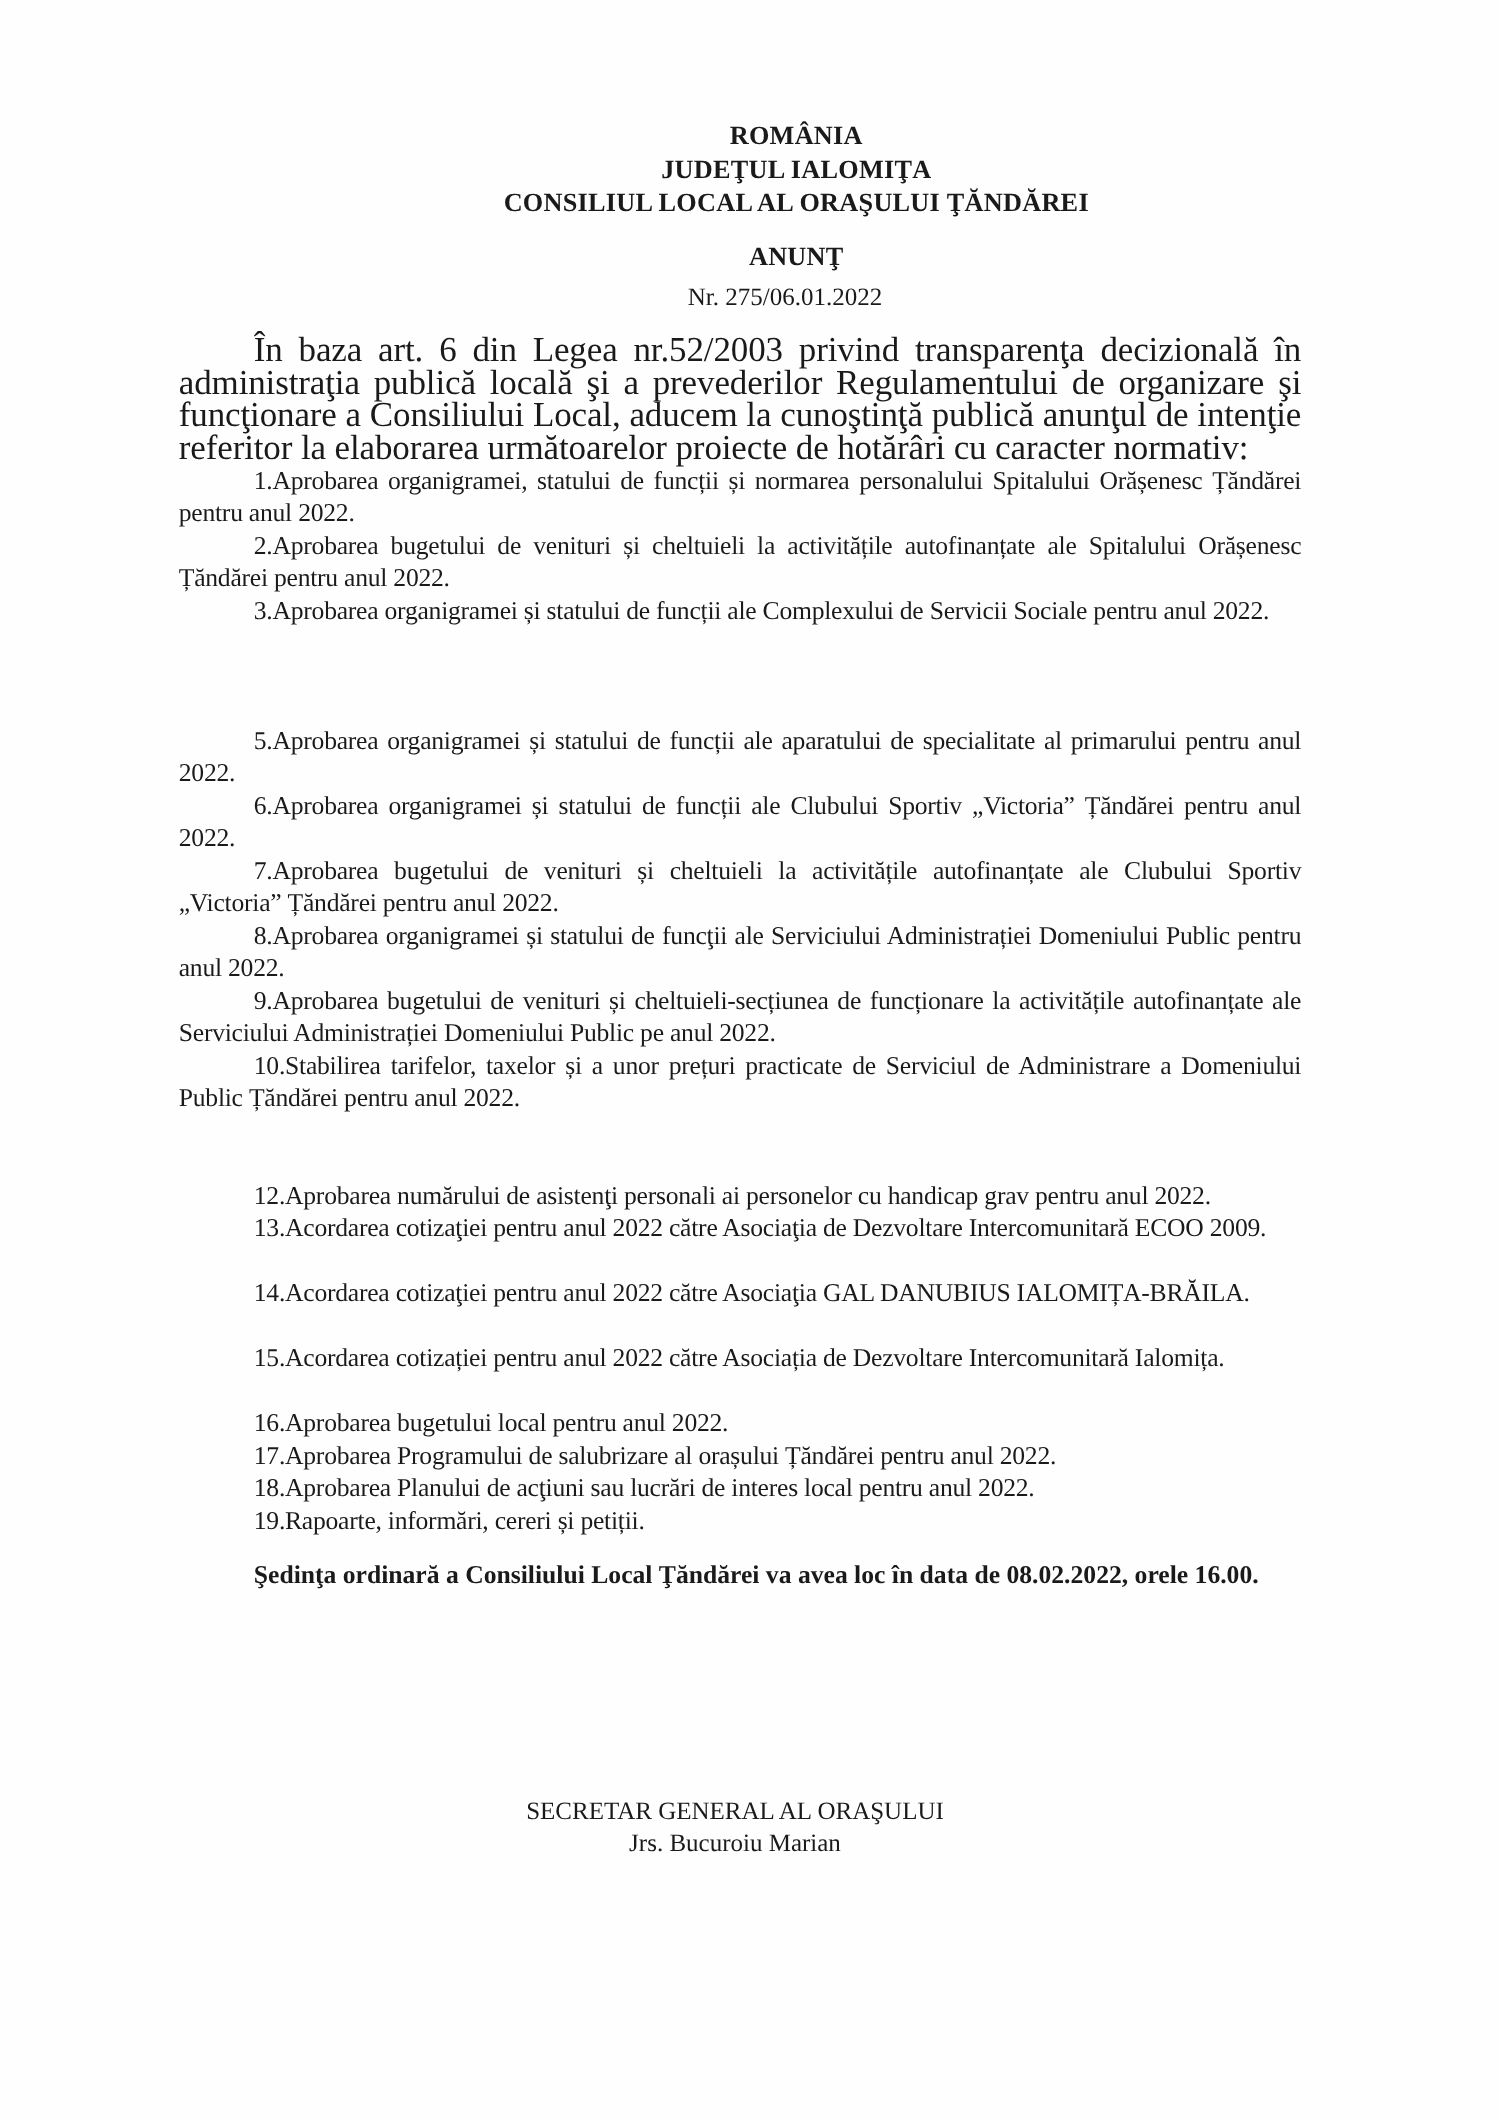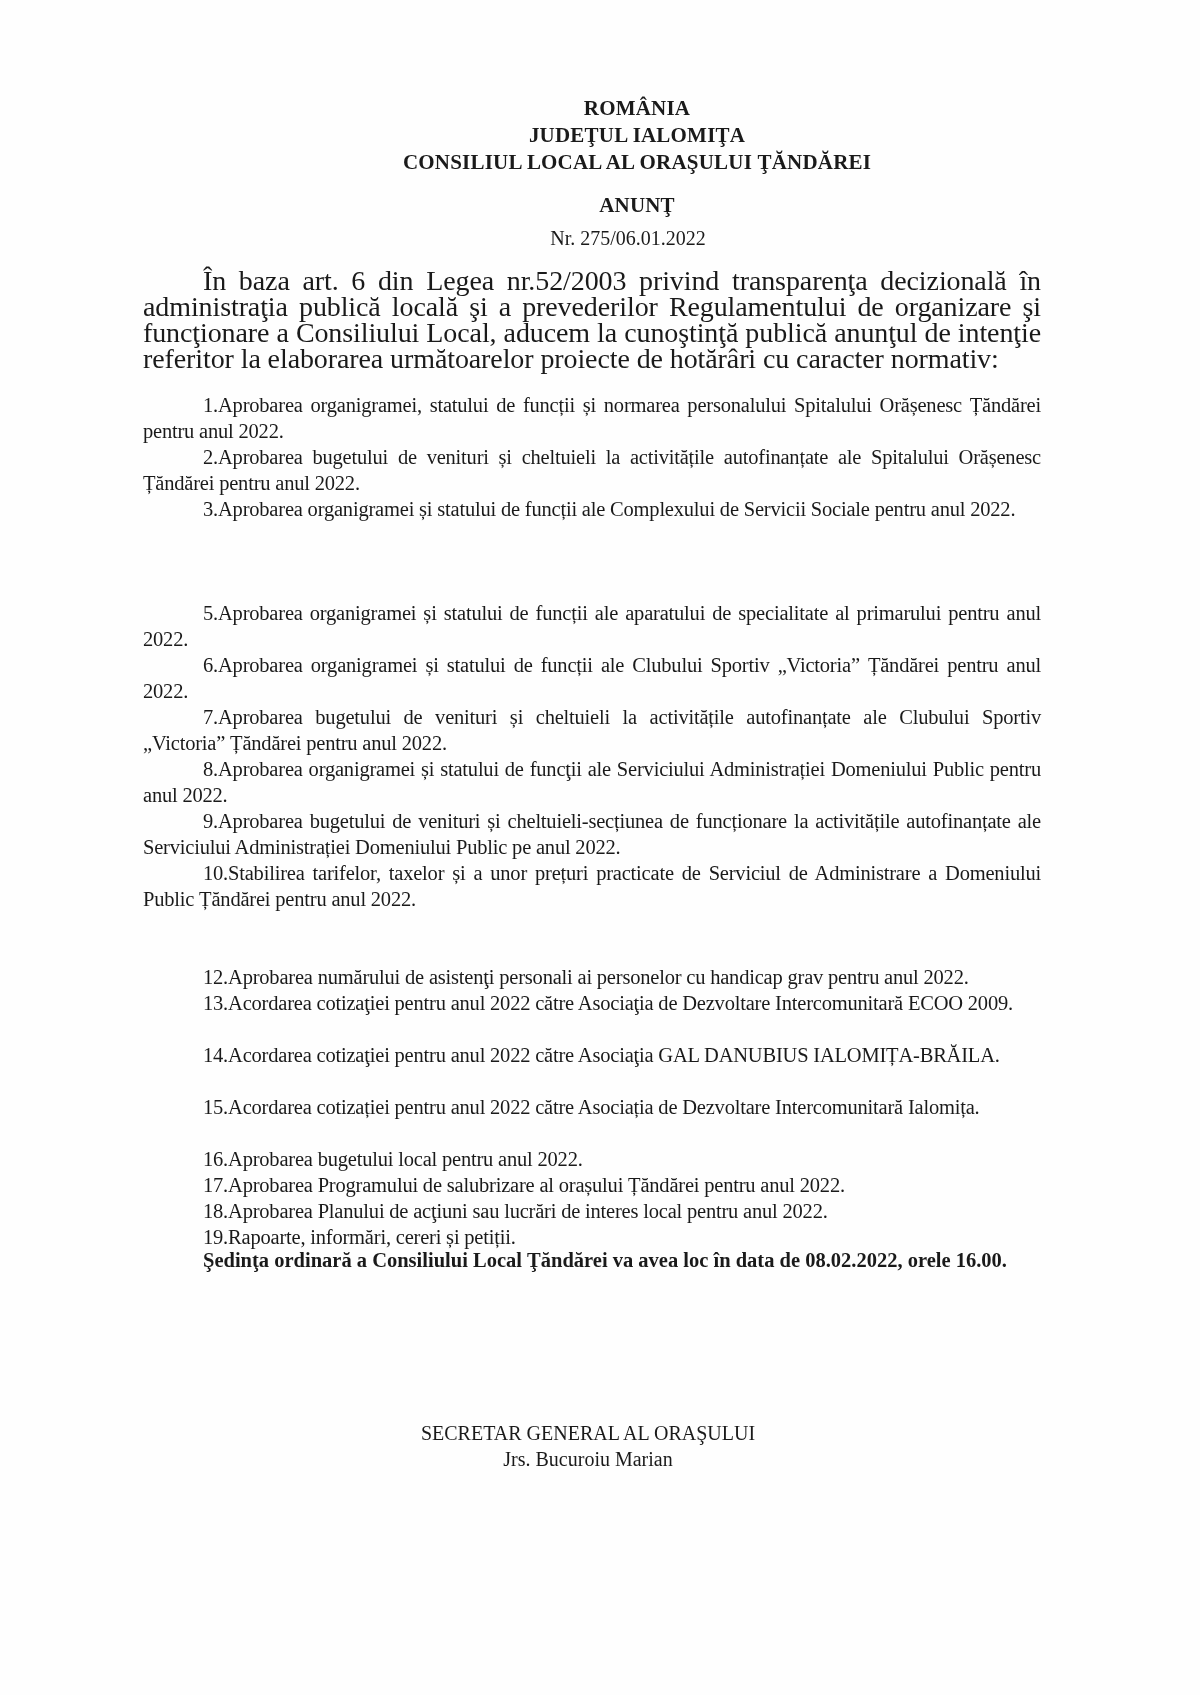--- a/index.html
+++ b/index.html
@@ -7,23 +7,23 @@
   .page { position: absolute; left: 0; top: 0; width: 1200px; height: 1695px; background: #fefefe; }
   .header { position: absolute; left: 0; width: 1200px; text-align: center; }
   .h-line { font-weight: bold; font-size: 21px; line-height: 27px; letter-spacing: 0.2px; padding-left: 37px; }
   .h1 { top: 95px; }
   .h2 { top: 122px; }
   .h3 { top: 149px; }
   .anunt { top: 192px; font-weight: bold; font-size: 21px; }
   .nr { position: absolute; left: 0; width: 1200px; text-align: center; top: 225px; font-size: 20px; line-height: 26px; padding-left: 28px; }
   .body { position: absolute; left: 143px; width: 898px; font-size: 28px; line-height: 26px; text-align: justify; text-justify: inter-word; }
   .intro { top: 268px; text-indent: 60px; letter-spacing: -0.1px; }
-  .item { position: absolute; left: 143px; width: 898px; font-size: 20.5px; line-height: 26px; text-align: justify; text-indent: 60px; letter-spacing: -0.2px; margin-top: 20px; }
+  .item { position: absolute; left: 143px; width: 898px; font-size: 20.5px; line-height: 26px; text-align: justify; text-indent: 60px; letter-spacing: -0.2px; }
   .meeting { position: absolute; left: 143px; width: 898px; top: 1246px; font-weight: bold; font-size: 20.5px; line-height: 28px; text-align: justify; text-indent: 60px; }
-  .sign { position: absolute; left: 0; width: 1176px; text-align: center; font-size: 20px; line-height: 26px; }
+  .sign { position: absolute; left: 0; width: 1176px; text-align: center; font-size: 20px; line-height: 26px; margin-top: 16px; }
   .sign1 { top: 1420px; }
   .sign2 { top: 1446px; }
 </style>
 </head>
 <body>
 
 <div class="page">
 
   <div class="header h-line h1">ROMÂNIA</div>
   <div class="header h-line h2">JUDEŢUL IALOMIŢA</div>

